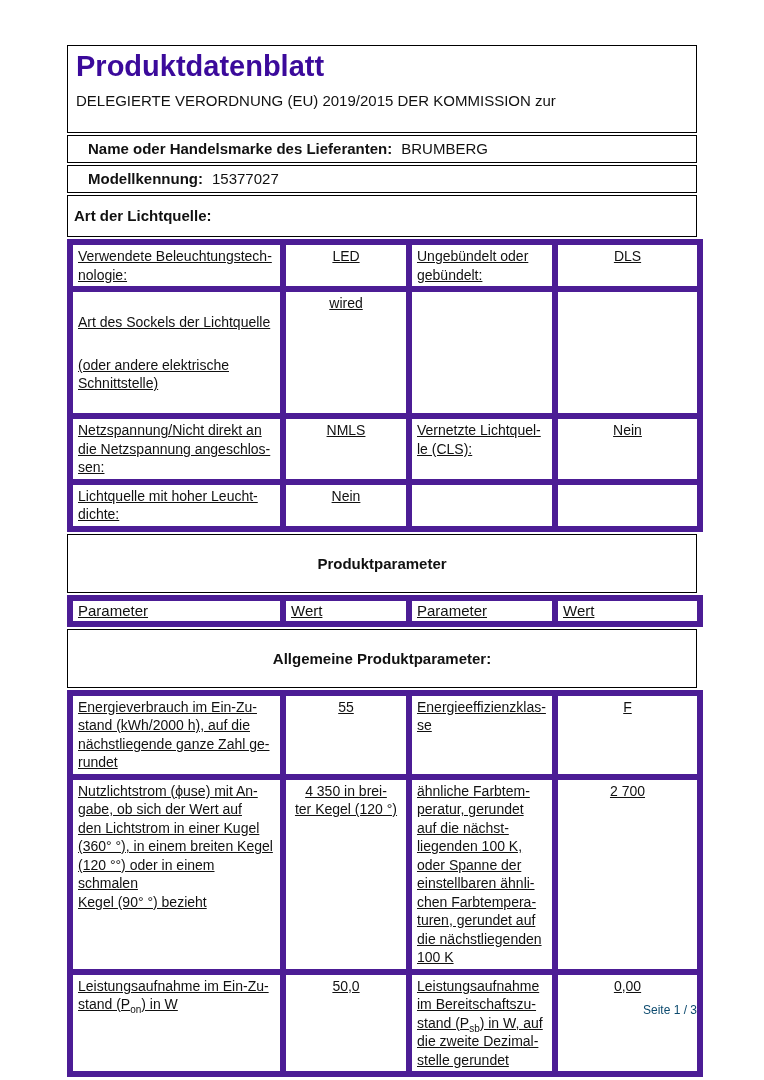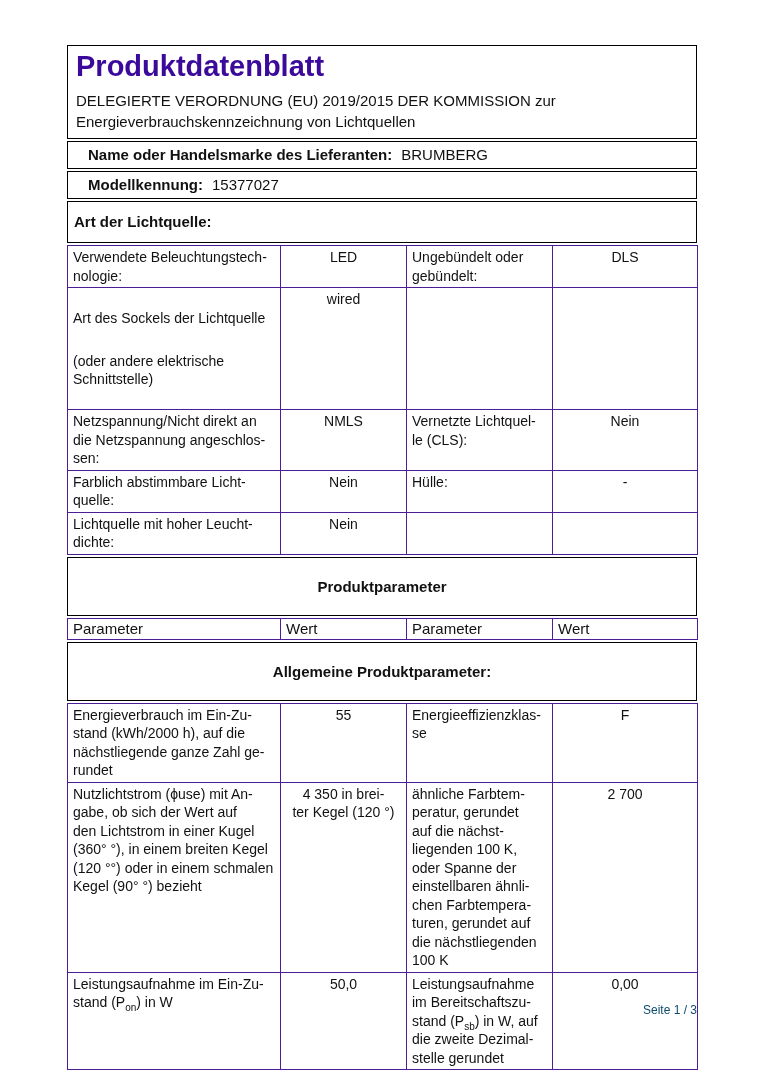--- a/index.html
+++ b/index.html
@@ -7,38 +7,38 @@
     width: 764px; height: 1080px; position: relative;
     background: #ffffff; color: #111;
     font-family: "Liberation Sans", sans-serif;
     overflow: hidden;
   }
   .doc { position: absolute; left: 67px; top: 45px; width: 630px; }
   .box {
     box-sizing: border-box; border: 1px solid #000;
     margin-bottom: 2px; width: 630px; background: #fff;
   }
-  .header-box { min-height: 88px; padding: 4px 8px 6px 8px; }
+  .header-box { min-height: 88px; padding: 4px 8px 14px 8px; }
   .title {
     margin: 0 0 7px 0; font-size: 29px; font-weight: bold;
     color: #3b0a9b; letter-spacing: 0px;
   }
   .subtitle-line { font-size: 15px; line-height: 21px; }
   .info-row { padding: 3px 20px; font-size: 15px; line-height: 20px; }
   .lbl-bold { font-weight: bold; margin-right: 9px; }
   .section-heading { padding: 10px 6px; font-size: 15px; font-weight: bold; line-height: 20px; }
   table.grid {
     border-collapse: collapse; table-layout: fixed;
     width: 630px; margin-bottom: 2px; background: #fff;
   }
   table.grid td {
-    box-sizing: border-box; border: 1px solid #4c1d95;
+    box-sizing: border-box; border: 6px solid #4c1d95;
     vertical-align: top; padding: 2px 5px;
     font-size: 14px; line-height: 18.5px;
-    white-space: pre-line; word-wrap: break-word;
+    white-space: pre-line; word-wrap: break-word; text-decoration: underline;
   }
   .c1 { width: 213px; } .c2 { width: 126px; } .c3 { width: 146px; } .c4 { width: 145px; }
   td.lab { text-align: left; }
   td.val { text-align: center; }
   .para-gap { margin-top: 6px; }
   .band {
     text-align: center; font-weight: bold; font-size: 15px;
     line-height: 19px; padding: 19px 4px;
   }
   table.hdr td { white-space: normal; padding: 1px 5px; font-size: 15px; line-height: 18px; }
@@ -49,21 +49,20 @@
   }
 </style>
 </head>
 <body>
 
 <div class="doc">
 
   <div class="box header-box">
     <h1 class="title">Produktdatenblatt</h1>
     <div class="subtitle-line">DELEGIERTE VERORDNUNG (EU) 2019/2015 DER KOMMISSION zur</div>
-    <div class="subtitle-line">Energieverbrauchskennzeichnung von Lichtquellen</div>
   </div>
 
   <div class="box info-row">
     <span class="lbl-bold">Name oder Handelsmarke des Lieferanten:</span><span>BRUMBERG</span>
   </div>
 
 
   <div class="box info-row">
     <span class="lbl-bold">Modellkennung:</span><span>15377027</span>
   </div>
@@ -97,27 +96,20 @@
         <td class="val"></td>
       </tr>
       <tr style="height:58px;">
         <td class="lab">Netzspannung/Nicht direkt an
 die Netzspannung angeschlos-
 sen:</td>
         <td class="val">NMLS</td>
         <td class="lab">Vernetzte Lichtquel-
 le (CLS):</td>
         <td class="val">Nein</td>
-      </tr>
-      <tr style="height:40px;">
-        <td class="lab">Farblich abstimmbare Licht-
-quelle:</td>
-        <td class="val">Nein</td>
-        <td class="lab">Hülle:</td>
-        <td class="val">-</td>
       </tr>
       <tr style="height:40px;">
         <td class="lab">Lichtquelle mit hoher Leucht-
 dichte:</td>
         <td class="val">Nein</td>
         <td class="lab"></td>
         <td class="val"></td>
       </tr>
     </tbody>
   </table>

